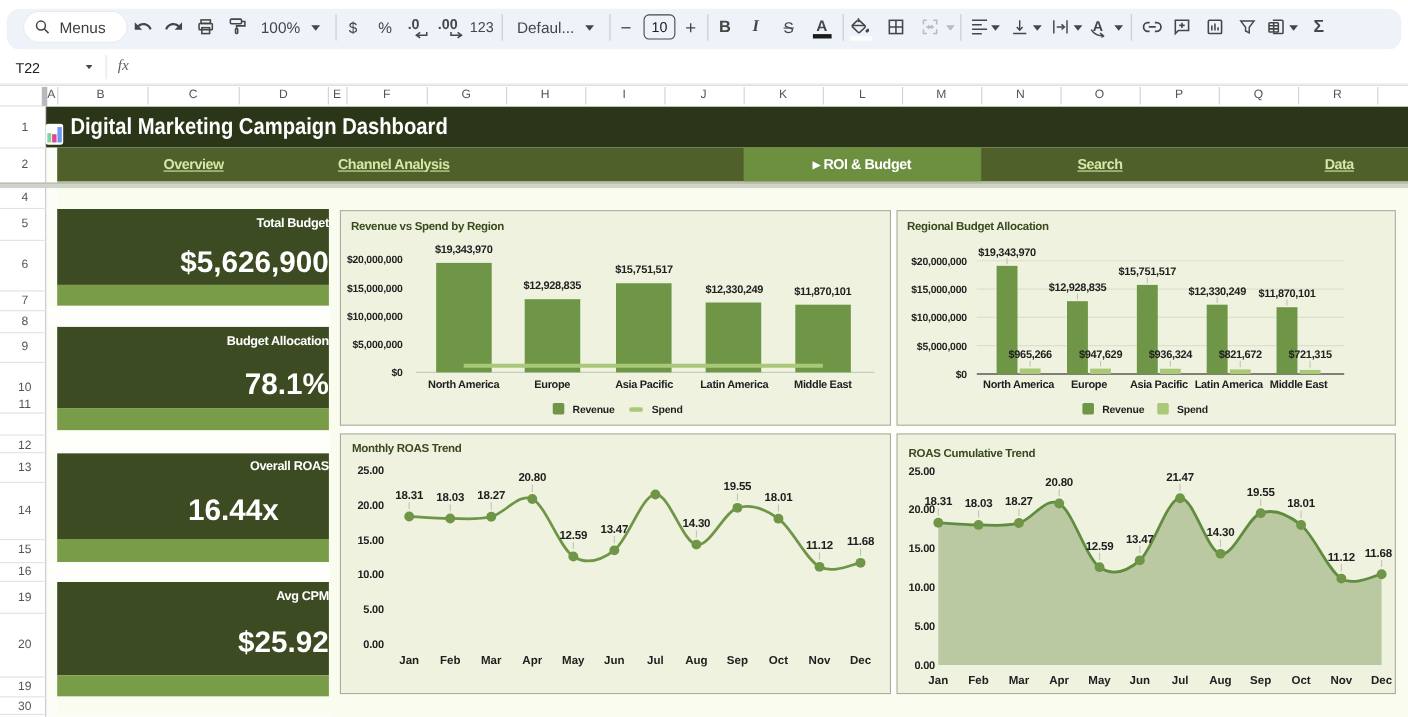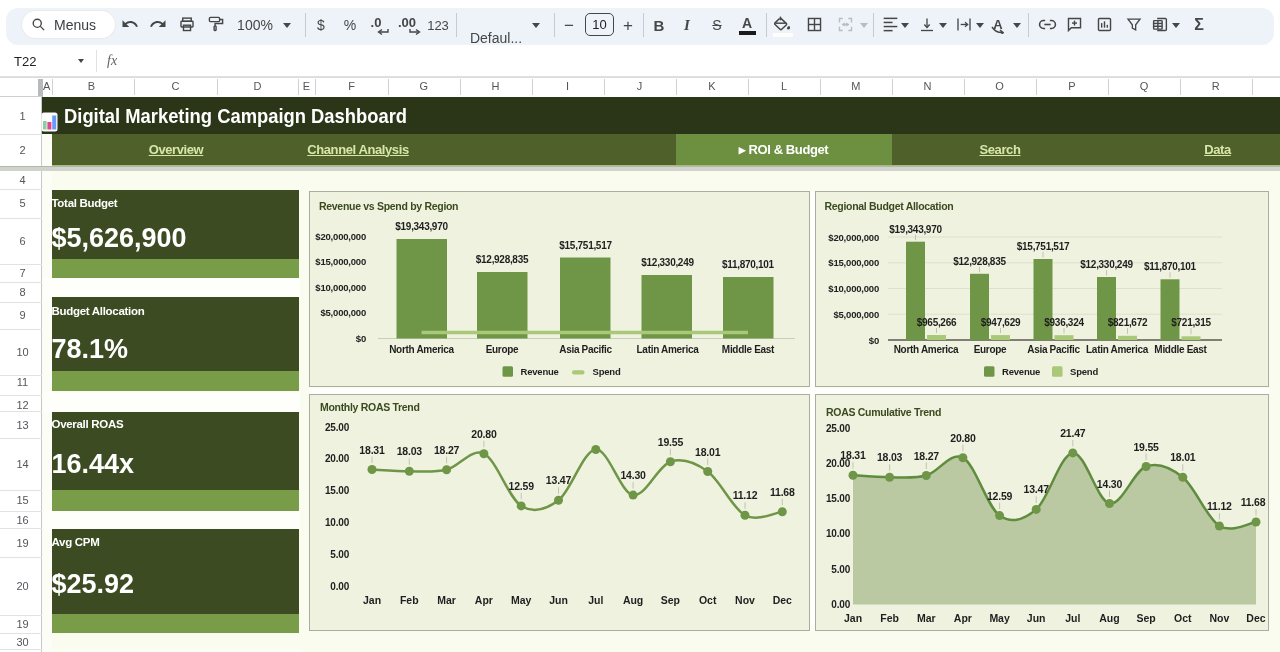--- a/index.html
+++ b/index.html
@@ -1,17 +1,17 @@
 <!DOCTYPE html>
 <html><head><meta charset="utf-8"><style>
 *{margin:0;padding:0;box-sizing:border-box}
 html,body{width:1280px;height:652px;overflow:hidden;background:#fff;
 font-family:"Liberation Sans",sans-serif;position:relative}
 .ab{position:absolute}
-.ct{text-align:left}
+.ct{text-align:right}
 svg{display:block}
 .tbt{position:absolute;color:#444746;font-size:14px;line-height:1;transform:translate(-50%,-50%)}
 .sep{position:absolute;width:1px;top:13px;height:24px;background:#c6cad2}
 .dd{position:absolute;width:0;height:0;border-left:4px solid transparent;border-right:4px solid transparent;border-top:5px solid #444746}
 .colL{position:absolute;top:0;height:100%;line-height:19px;font-size:11px;color:#52555a;transform:translateX(-50%)}
 .rowN{position:absolute;width:45px;text-align:center;font-size:11px;color:#52555a;transform:translateY(-50%)}
 .rline{position:absolute;left:0;width:42px;height:1px;background:#e2e3e0}
 .navl{position:absolute;top:0;height:30px;line-height:30px;font-size:13px;font-weight:bold;letter-spacing:-0.4px;color:#d8e7a8;text-decoration:underline;transform:translateX(-50%)}
 </style></head><body>
 
@@ -49,21 +49,21 @@
     <path d="M11 1 v3 H2"></path>
     <path d="M5 1.5 L1.5 4 L5 6.5" fill="none"></path>
   </svg>
 <div class="tbt" style="left:407px;top:22px;font-size:13px;font-weight:bold">.00</div>
 <svg class="ab" style="left:409px;top:28px" width="12" height="9" viewBox="0 0 12 9" fill="none" stroke="#444746" stroke-width="1.4">
     <path d="M1 1 v3 H10"></path>
     <path d="M7 1.5 L10.5 4 L7 6.5" fill="none"></path>
   </svg>
 <div class="tbt" style="left:438px;top:25px;font-size:13px">123</div>
 <div class="sep" style="left:456px"></div>
-<div class="tbt" style="left:496px;top:38px">Defaul...</div>
+<div class="tbt" style="left:496px;top:25px">Defaul...</div>
 <div class="dd" style="left:532px;top:23px"></div>
 <div class="sep" style="left:554px"></div>
 <div class="tbt" style="left:569px;top:25px;font-size:17px">−</div>
 <div class="ab" style="left:585px;top:13px;width:29px;height:23px;border:1.5px solid #444746;border-radius:5px;text-align:center;line-height:21px;font-size:13px;color:#202124">10</div>
 <div class="tbt" style="left:628px;top:25px;font-size:17px">+</div>
 <div class="sep" style="left:643px"></div>
 <div class="tbt" style="left:659px;top:25px;font-weight:bold;font-size:15px">B</div>
 <div class="tbt" style="left:687px;top:25px;font-style:italic;font-weight:bold;font-size:15px;font-family:'Liberation Serif',serif">I</div>
 <div class="tbt" style="left:717px;top:25px;font-size:14px;text-decoration:line-through">S</div>
 <div class="tbt" style="left:747px;top:23px;font-weight:bold;font-size:14px">A</div>
@@ -205,21 +205,21 @@
     <div class="rowN" style="top:240.5px">6</div>
     <div class="rline" style="top:263.5px"></div>
     <div class="rowN" style="top:272.8px">7</div>
     <div class="rline" style="top:282px"></div>
     <div class="rowN" style="top:291.8px">8</div>
     <div class="rline" style="top:301.5px"></div>
     <div class="rowN" style="top:315px">9</div>
     <div class="rline" style="top:329px"></div>
     <div class="rowN" style="top:351.8px">10</div>
     <div class="rline" style="top:374.5px"></div>
-    <div class="rowN" style="top:382px">11</div>
+    <div class="rowN" style="top:368px">11</div>
     <div class="rline" style="top:394.5px"></div>
     <div class="rowN" style="top:404.5px">12</div>
     <div class="rline" style="top:411px"></div>
     <div class="rowN" style="top:424.5px">13</div>
     <div class="rline" style="top:438px"></div>
     <div class="rowN" style="top:464px">14</div>
     <div class="rline" style="top:489.7px"></div>
     <div class="rowN" style="top:500px">15</div>
     <div class="rline" style="top:511px"></div>
     <div class="rowN" style="top:519.7px">16</div>

